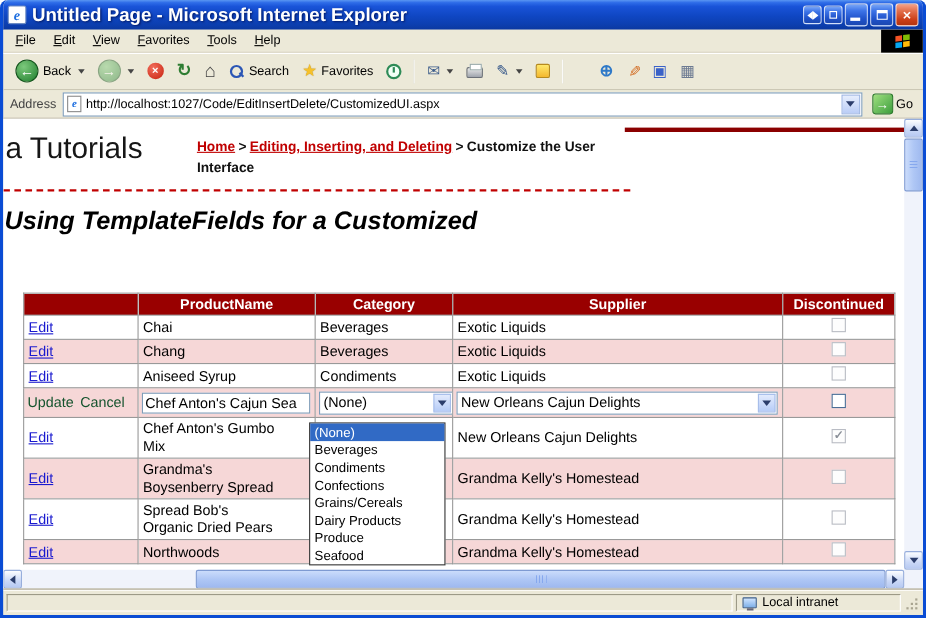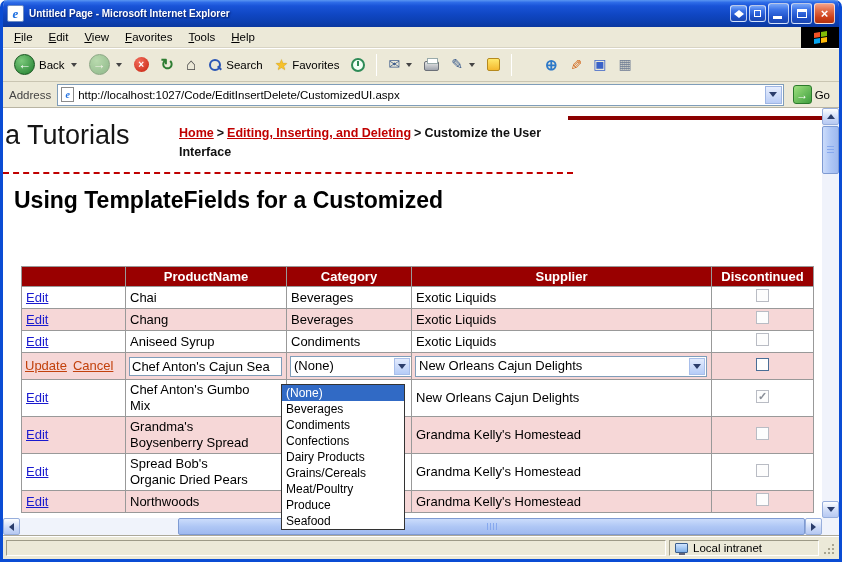--- a/index.html
+++ b/index.html
@@ -4,21 +4,21 @@
 <style>
   html,body{margin:0;padding:0;background:#fff;font-family:"Liberation Sans",sans-serif;}
   *{box-sizing:border-box;}
   .window{position:relative;width:842px;height:562px;border:3px solid #0A4CD4;border-top:none;background:#ECE9D8;overflow:hidden;border-radius:7px 7px 0 0;}
   
   .titlebar{position:absolute;top:0;left:-3px;right:-3px;height:27px;border-radius:7px 7px 0 0;
     background:linear-gradient(180deg,#5A96F2 0%,#2E6CE8 9%,#1953D8 22%,#0F46C2 55%,#0C3FB0 82%,#0A38A0 100%);
     display:flex;align-items:center;padding:0 7px;color:#fff;}
   .ie-ico{width:17px;height:17px;margin-right:5px;display:flex;align-items:center;justify-content:center;
     background:#fff;border:1px solid #6d8cc4;border-radius:2px;color:#1E6FE0;font:italic bold 13px "Liberation Serif",serif;}
-  .title-text{font-size:10px;font-weight:bold;text-shadow:1px 1px 2px rgba(0,20,90,.9);white-space:nowrap;overflow:hidden;flex:1;}
+  .title-text{font-size:17px;font-weight:bold;text-shadow:1px 1px 2px rgba(0,20,90,.9);white-space:nowrap;overflow:hidden;flex:1;}
   .tbtns{display:flex;align-items:center;gap:2px;}
   .tbtn{width:21px;height:21px;border-radius:3px;border:1px solid rgba(255,255,255,.7);cursor:pointer;
     background:linear-gradient(180deg,#7AA7F8 0%,#3D74E8 30%,#1E50C8 72%,#1C48B0 100%);
     display:flex;align-items:center;justify-content:center;position:relative;}
   .tbtn.small{width:17px;height:17px;}
   .tbtn.close{background:linear-gradient(180deg,#F4A188 0%,#E3714E 30%,#CC3F18 72%,#B23310 100%);font:bold 13px "Liberation Sans",sans-serif;color:#fff;}
   .g-min{position:absolute;left:4px;bottom:4px;width:9px;height:3px;background:#fff;}
   .g-max{width:10px;height:9px;border:1px solid #fff;border-top:3px solid #fff;}
   .tri-wl{width:0;height:0;border:4px solid transparent;border-right:5px solid #fff;border-left:0;}
   .tri-wr{width:0;height:0;border:4px solid transparent;border-left:5px solid #fff;border-right:0;}
@@ -74,35 +74,35 @@
   .go-label{font-size:11.5px;}
   
   .content{position:absolute;top:108px;left:0;right:0;height:427px;background:#fff;}
   .pagearea{position:absolute;left:0;top:0;width:819px;height:410px;overflow:hidden;background:#fff;}
   .banner{position:absolute;left:2px;top:12px;font-size:27px;color:#161616;white-space:nowrap;}
   .topbar{position:absolute;left:565px;right:0;top:8px;height:4px;background:#8B0000;}
   .breadcrumb{position:absolute;left:176px;top:16px;width:400px;font-size:12.5px;font-weight:bold;color:#111;line-height:1.55;}
   .breadcrumb a{color:#C00000;text-decoration:underline;cursor:pointer;}
   .bc-sep{margin:0 3px;}
   .dashline{position:absolute;left:0;top:64px;width:570px;border-top:2px dashed #C00000;}
-  .heading{position:absolute;left:11px;top:78px;font-size:23px;font-weight:bold;color:#000;line-height:1.3;}
+  .heading{position:absolute;left:1px;top:78px;font-size:23px;font-weight:bold;color:#000;line-height:1.3;font-style:italic;}
   
   .grid{position:absolute;left:10px;top:158px;border-collapse:collapse;table-layout:fixed;width:792px;margin-left:8px;}
   .grid th,.grid td{border:1px solid #999;overflow:hidden;}
   .grid th{background:#990000;color:#fff;font-weight:bold;font-size:13px;padding:2px 3px;text-align:center;}
   .grid td{font-size:13px;padding:2px 4px;vertical-align:middle;line-height:16px;}
   tr.white{background:#fff;}
   tr.pink{background:#F6D7D7;}
   tr.r-small td{height:22px;}
   tr.row-edit td{height:27px;padding:2px 3px;}
   td.product{padding-right:34px;}
   tr.row-edit td.product{padding-right:3px;}
   td.disc{text-align:center;}
   .editlink{color:#1A1ACF;text-decoration:underline;cursor:pointer;}
-  .updlink{color:#c2410c;text-decoration:underline;cursor:pointer;margin-right:6px;}
+  .updlink{color:#14532d;cursor:pointer;margin-right:6px;}
   .textbox{display:inline-block;width:153px;height:19px;border:1px solid #7F9DB9;background:#fff;font-size:13px;line-height:17px;
     padding:0 2px;white-space:nowrap;overflow:hidden;vertical-align:middle;cursor:text;}
   .select{display:inline-flex;width:122px;height:21px;border:1px solid #7F9DB9;background:#fff;align-items:center;vertical-align:middle;cursor:pointer;}
   .select.wide{width:292px;}
   .sel-text{flex:1;font-size:13px;padding-left:3px;white-space:nowrap;overflow:hidden;}
   .sel-btn{width:16px;height:17px;margin:1px;background:linear-gradient(#E3EBFD,#B6CCF7);border:1px solid #A8BEEA;
     display:flex;align-items:center;justify-content:center;flex:none;}
   .tri-d{width:0;height:0;border-left:4px solid transparent;border-right:4px solid transparent;border-top:5px solid #2B3D6B;}
   .tri-u{width:0;height:0;border-left:4px solid transparent;border-right:4px solid transparent;border-bottom:5px solid #2B3D6B;}
   .tri-l{width:0;height:0;border-top:4px solid transparent;border-bottom:4px solid transparent;border-right:5px solid #2B3D6B;}
@@ -366,23 +366,22 @@
           </tr>
         </tbody>
       </table>
     </div>
 
     <div class="droplist">
       <div class="opt selected">(None)</div>
       <div class="opt">Beverages</div>
       <div class="opt">Condiments</div>
       <div class="opt">Confections</div>
+      <div class="opt">Grains/Cereals</div>
       <div class="opt">Dairy Products</div>
-      <div class="opt">Grains/Cereals</div>
-      <div class="opt">Meat/Poultry</div>
       <div class="opt">Produce</div>
       <div class="opt">Seafood</div>
     </div>
 
     <div class="vscroll">
       <div class="sb-btn sb-up">
           <span class="tri-u"></span>
         </div>
       <div class="vthumb"></div>
       <div class="sb-btn sb-down">

